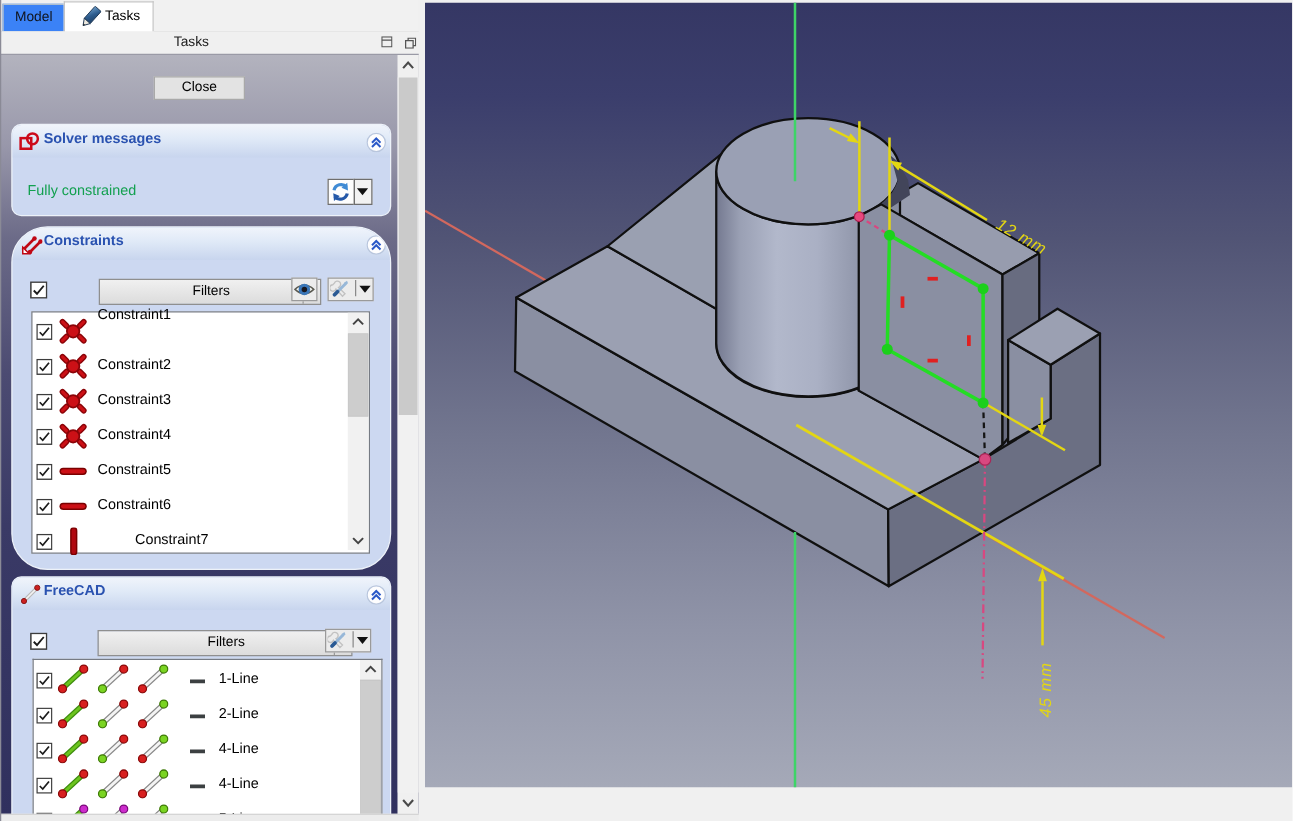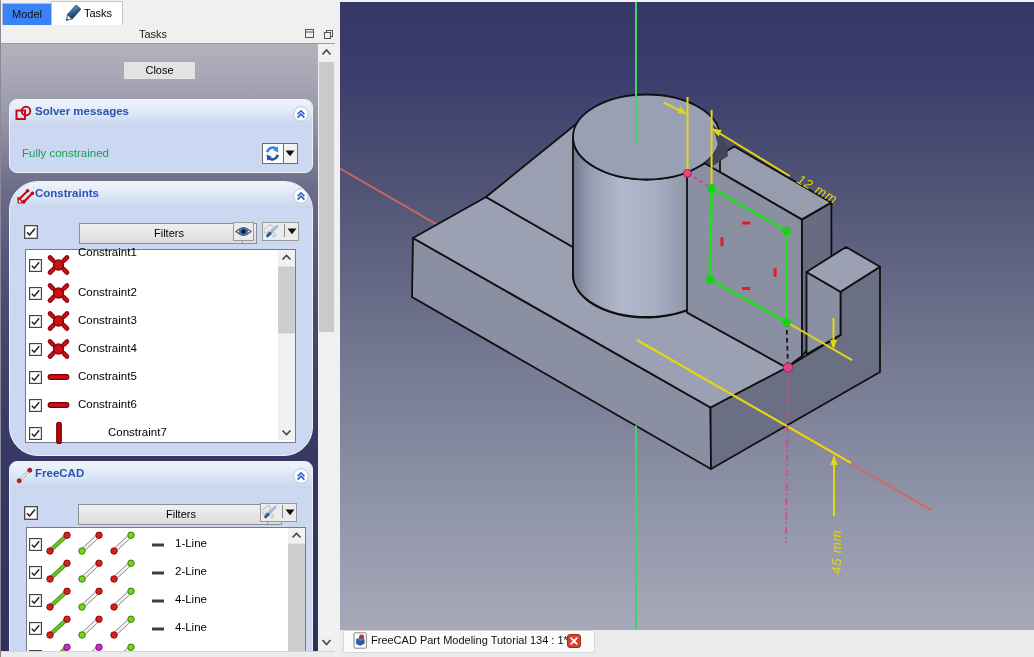--- a/index.html
+++ b/index.html
@@ -519,29 +519,15 @@
 <circle cx="709.8" cy="279.4" r="4.4" fill="#1bd01b"></circle>
 <circle cx="687.4" cy="173.3" r="3.9" fill="#e8487e" stroke="#a82050" stroke-width="1"></circle>
 <circle cx="788" cy="367.5" r="4.6" fill="#d84880" stroke="#a82858" stroke-width="1"></circle>
 
 <line x1="742" y1="223" x2="750.3" y2="223" stroke="#e02020" stroke-width="3"></line>
 <line x1="722" y1="237.1" x2="722" y2="246.3" stroke="#e02020" stroke-width="3"></line>
 <line x1="775.1" y1="268.2" x2="775.1" y2="276.8" stroke="#e02020" stroke-width="3"></line>
 <line x1="742" y1="288.5" x2="750.3" y2="288.5" stroke="#e02020" stroke-width="3"></line>
 </g>
 </svg>
-<div id="taskbar" class="abs">
-<div id="tbbtn"></div>
-<svg width="15" height="17" style="position:absolute;left:13px;top:2px" viewBox="0 0 15 17">
-        <rect x="1" y="0.8" width="12.4" height="15.4" rx="1" fill="#fcfcfc" stroke="#8a8a8a" stroke-width="1"></rect>
-        <circle cx="8.6" cy="5" r="2.6" fill="#d42a2a"></circle>
-        <path d="M3.4,7.2 L7.4,5.9 L11.2,7.4 L11.2,11.6 L7.2,13.4 L3.4,11.8 Z" fill="#2a5fa8" stroke="#173c6e" stroke-width="0.5"></path>
-        <path d="M3.4,7.2 L7.4,5.9 L11.2,7.4 L7.4,8.9 Z" fill="#4a82c8"></path>
-      </svg>
-<div id="tbtext">FreeCAD Part Modeling Tutorial 134 : 1*</div>
-<svg width="14" height="14" style="position:absolute;left:227px;top:4px" viewBox="0 0 14 14">
-        <rect x="0.5" y="0.5" width="13" height="13" rx="2.5" fill="#d8402f" stroke="#aa2a1a" stroke-width="1"></rect>
-        <path d="M4.2,4.2 L9.8,9.8 M9.8,4.2 L4.2,9.8" stroke="#fff" stroke-width="1.7" stroke-linecap="round"></path>
-      </svg>
-</div>
 <div id="splitter" class="abs"></div>
 <div id="leftedge" class="abs"></div>
 </div>
 
 </body></html>

